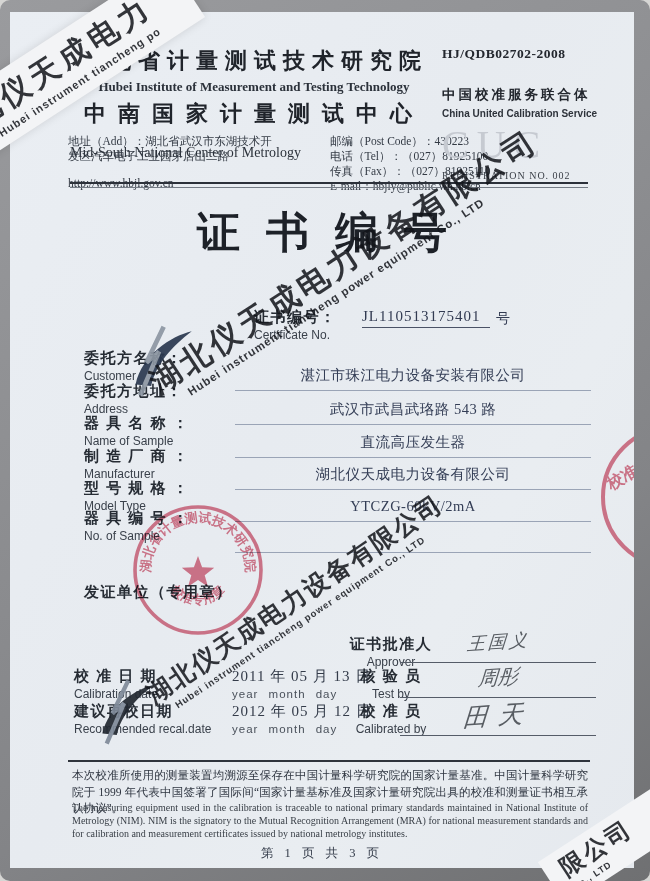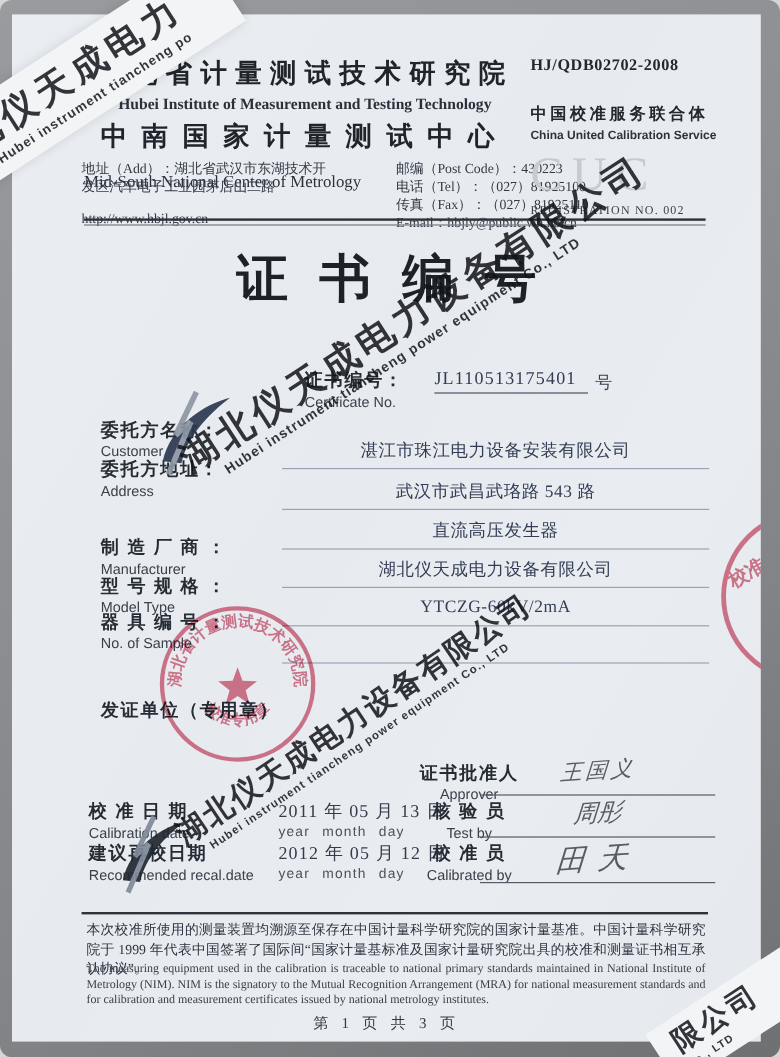--- a/index.html
+++ b/index.html
@@ -131,20 +131,24 @@
       <div class="label-en">Customer</div>
     </div>
     <div class="abs fieldline" style="top:354px"><span class="value">湛江市珠江电力设备安装有限公司</span></div>
 
     <div class="abs frow-label" style="top:370px">
       <div class="label-cn">委托方地址：</div>
       <div class="label-en">Address</div>
     </div>
     <div class="abs fieldline" style="top:388px"><span class="value">武汉市武昌武珞路 543 路</span></div>
 
+    <div class="abs frow-label" style="top:402px">
+      <div class="label-cn">器 具 名 称 ：</div>
+      <div class="label-en">Name of Sample</div>
+    </div>
     <div class="abs fieldline" style="top:421px"><span class="value">直流高压发生器</span></div>
 
     <div class="abs frow-label" style="top:435px">
       <div class="label-cn">制 造 厂 商 ：</div>
       <div class="label-en">Manufacturer</div>
     </div>
     <div class="abs fieldline" style="top:453px"><span class="value">湖北仪天成电力设备有限公司</span></div>
 
     <div class="abs frow-label" style="top:467px">
       <div class="label-cn">型 号 规 格 ：</div>

